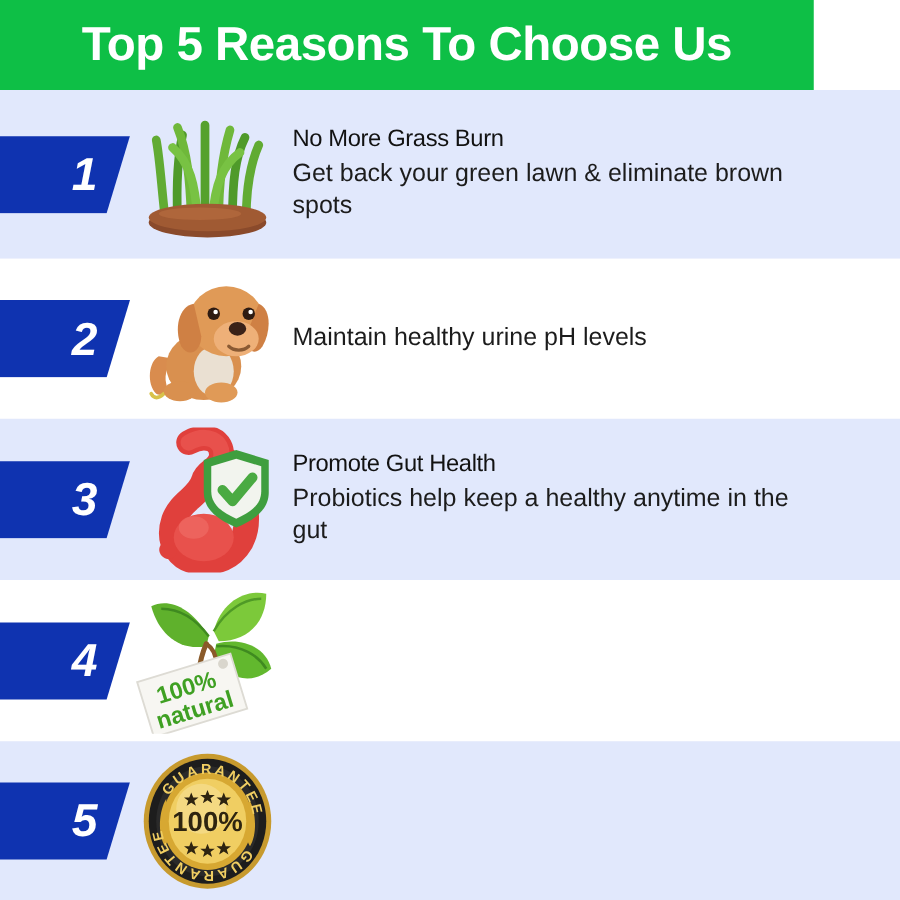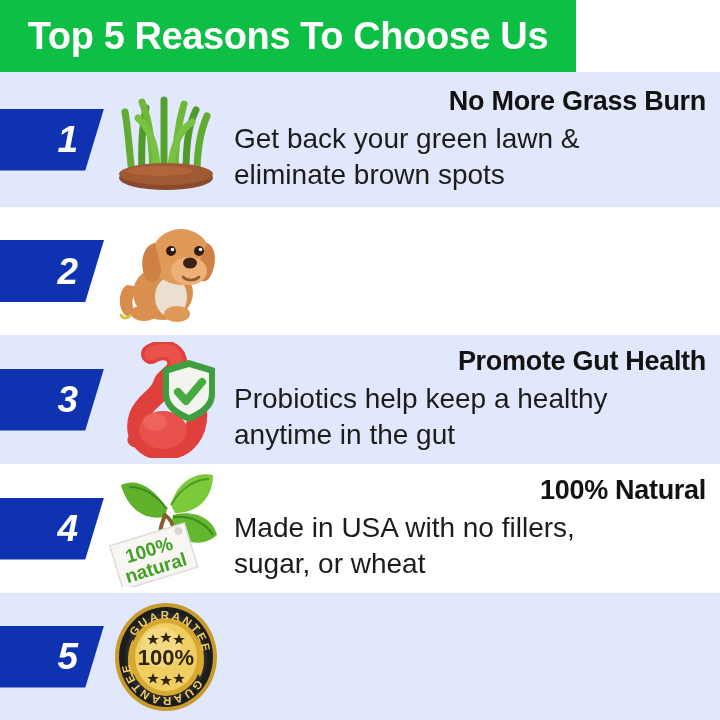--- a/index.html
+++ b/index.html
@@ -16,21 +16,21 @@
     height: 720px;
     overflow: hidden;
     background: #ffffff;
   }
 
   
   .header-band {
     position: absolute;
     left: 0;
     top: 0;
-    width: 576px;
+    width: 651px;
     height: 72px;
     background: #0ebf46;
     display: flex;
     align-items: center;
     justify-content: center;
   }
   .header-title {
     color: #ffffff;
     font-size: 38px;
     font-weight: bold;
@@ -101,30 +101,29 @@
 
   
   .text-cell {
     flex: 1 1 auto;
     padding-left: 8px;
     padding-right: 14px;
     box-sizing: border-box;
   }
   .row-title {
     color: #121212;
-    font-size: 27px;
-    font-weight: bold;
+    font-size: 19px;
+    font-weight: normal;
     line-height: 1.14;
     letter-spacing: -0.3px;
     margin: 0 0 4px 0;
-    text-align: right;
   }
   .row-desc {
     color: #1c1c1c;
-    font-size: 28px;
+    font-size: 20px;
     font-weight: normal;
     line-height: 1.28;
     margin: 0;
     max-width: 420px;
   }
 </style>
 </head>
 <body>
 
 <div id="page">
@@ -181,20 +180,21 @@
           <ellipse cx="78" cy="56" rx="18" ry="14" fill="#eeb078"></ellipse>
           <ellipse cx="79" cy="48" rx="7" ry="5.5" fill="#3a2218"></ellipse>
           <path d="M72 62 C76 66 84 66 88 62" stroke="#8a5a33" stroke-width="2.6" fill="none" stroke-linecap="round"></path>
           <circle cx="60" cy="36" r="5" fill="#2e1b12"></circle>
           <circle cx="88" cy="36" r="5" fill="#2e1b12"></circle>
           <circle cx="61.5" cy="34.5" r="1.8" fill="#ffffff"></circle>
           <circle cx="89.5" cy="34.5" r="1.8" fill="#ffffff"></circle>
         </svg>
       </div>
       <div class="text-cell">
+        <div class="row-desc">Maintain healthy urine pH levels</div>
       </div>
     </div>
 
     <div class="row row-3 tint">
       <div class="badge">
         <span class="badge-num">3</span>
       </div>
       <div class="icon-cell">
         <svg width="110" height="116" viewBox="0 0 110 116">
           <path d="M40 12 C54 4 68 10 66 24 C64 34 54 34 52 42
@@ -229,24 +229,20 @@
           <path d="M66 46 C86 44 100 54 106 64" fill="none" stroke="#3f8a20" stroke-width="2"></path>
           <path d="M58 44 C52 58 50 74 52 92" fill="none" stroke="#8a5a2a" stroke-width="4" stroke-linecap="round"></path>
           <path d="M58 44 C64 48 66 54 66 60" fill="none" stroke="#8a5a2a" stroke-width="3.5" stroke-linecap="round"></path>
           <g transform="rotate(-17 48 86)">
             <path d="M8 62 L86 62 L86 108 L8 108 Z" fill="#f7f6f2" stroke="#dddbd4" stroke-width="1.5"></path>
             <circle cx="78" cy="68" r="4" fill="#d9d6cd"></circle>
             <text x="20" y="84" font-family="Liberation Sans, sans-serif" font-size="19" font-weight="bold" fill="#3fa023">100%</text>
             <text x="14" y="103" font-family="Liberation Sans, sans-serif" font-size="19" font-weight="bold" fill="#3fa023">natural</text>
           </g>
         </svg>
-      </div>
-      <div class="text-cell">
-        <div class="row-title">100% Natural</div>
-        <div class="row-desc">Made in USA with no fillers, sugar, or wheat</div>
       </div>
     </div>
 
     <div class="row row-5 tint">
       <div class="badge">
         <span class="badge-num">5</span>
       </div>
       <div class="icon-cell">
         <svg width="106" height="112" viewBox="0 0 106 112">
           <ellipse cx="53" cy="56" rx="51" ry="54" fill="#c79a2e"></ellipse>

